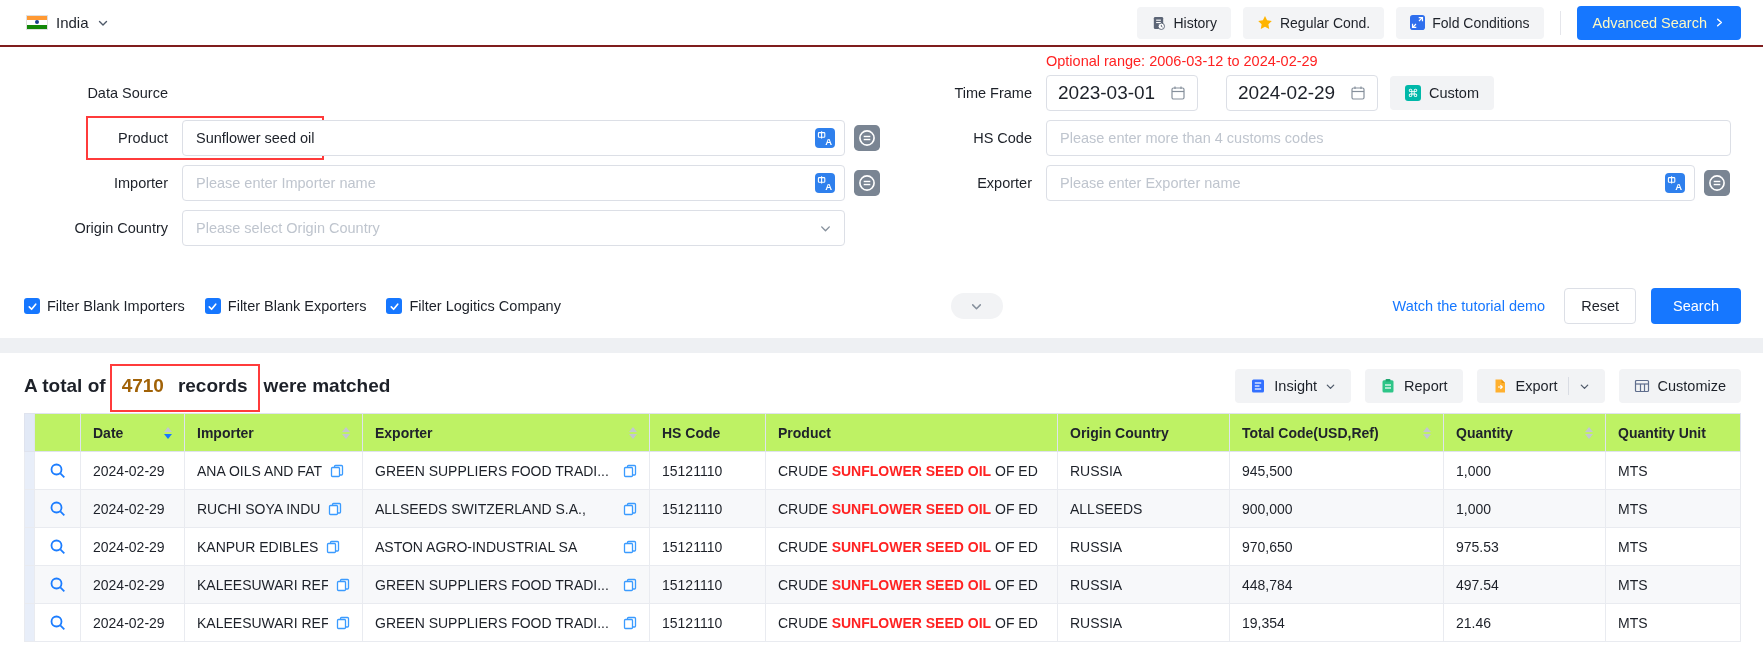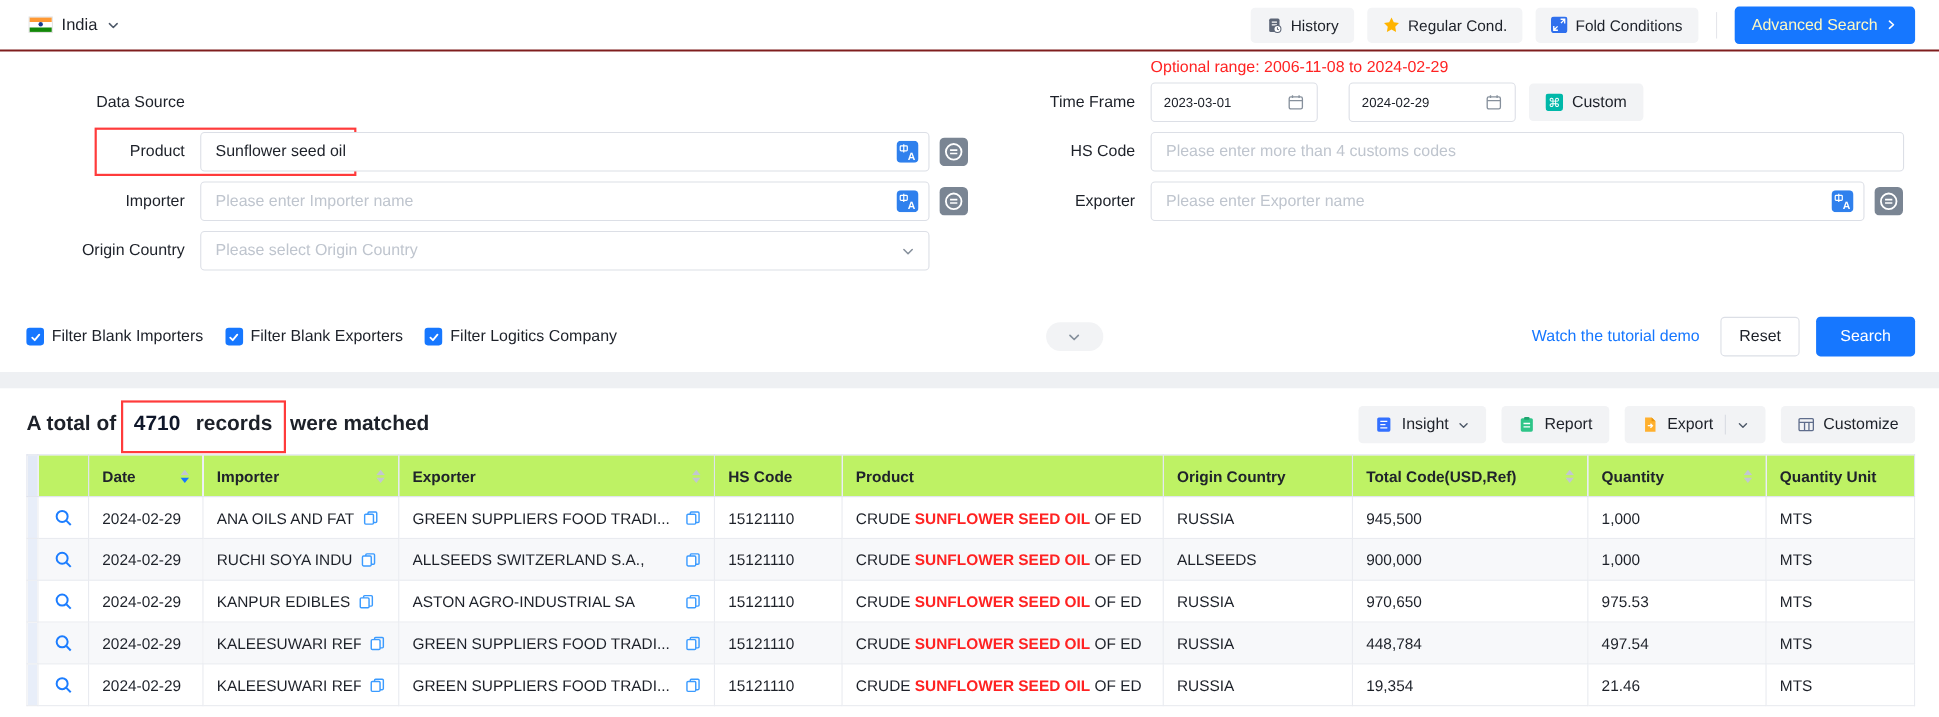--- a/index.html
+++ b/index.html
@@ -44,21 +44,21 @@
   .inputbox input { border:none; outline:none; background:transparent; width:100%; height:100%;
     padding:0 40px 0 13px; font-size:14.5px; color:#1d2129; font-family:inherit; }
   .inputbox input::placeholder { color:#bfc5ce; }
   .in-icon { position:absolute; right:9px; top:50%; transform:translateY(-50%); cursor:pointer; }
   .fuzzy-btn { margin-left:9px; width:26px; height:26px; border:none; background:transparent; padding:0; cursor:pointer; }
   .selectbox { position:relative; height:36px; border:1px solid #dcdfe6; border-radius:4px;
     display:flex; align-items:center; padding:0 34px 0 13px; color:#bfc5ce; font-size:14.5px; cursor:pointer; }
   .selectbox .chev { position:absolute; right:12px; color:#86909c; }
 
   .datebox { width:152px; height:36px; border:1px solid #dcdfe6; border-radius:4px;
-    display:flex; align-items:center; padding:0 11px; font-size:12px; cursor:pointer; }
+    display:flex; align-items:center; padding:0 11px; font-size:19px; cursor:pointer; }
   .datebox .dval { flex:1; }
   .btn-light { display:flex; align-items:center; gap:8px; background:#f2f3f5; border:none;
     border-radius:4px; height:34px; padding:0 15px; font-size:14.5px; color:#1d2129; cursor:pointer; }
 
   .bottom-row { margin-top:42px; display:flex; align-items:center; }
   .cbgroup { display:flex; align-items:center; gap:20px; }
   .cb { display:flex; align-items:center; gap:7px; cursor:pointer; }
   .cb .box { width:16px; height:16px; border-radius:3px; background:#1677ff; display:flex; align-items:center; justify-content:center; }
   .cb span.lbl { font-size:14.5px; }
   .collapse-pill { width:52px; height:26px; border-radius:13px; background:#f2f3f5; border:none;
@@ -71,21 +71,21 @@
   .btn-search { background:#1677ff; color:#fff; border:none; border-radius:4px; height:36px;
     padding:0 22px; font-size:14.5px; cursor:pointer; }
 
   .gap-band { height:15px; background:#eef0f3; }
 
   
   .results { padding:10px 22px 0 24px; }
   .res-head { display:flex; align-items:center; height:46px; }
   .res-title { font-size:19px; font-weight:bold; display:flex; align-items:center; gap:8px; }
   .res-count-wrap { position:relative; display:flex; align-items:baseline; gap:14px; padding:0 8px; }
-  .res-count { color:#0f172a; }
+  .res-count { color:#a16207; }
   .redbox { position:absolute; border:2px solid #ff3b3b; pointer-events:none; }
   .rb-records { left:-4px; right:-4px; top:-11px; bottom:-15px; }
   .res-btns { margin-left:auto; display:flex; align-items:center; gap:14px; }
   .seg-divider { width:1px; height:18px; background:#d9dce3; margin:0 2px; }
 
   table { width:100%; border-collapse:collapse; table-layout:fixed; margin-top:4px; }
   th, td { border:1px solid #e9ebf0; padding:0 12px; height:38px; font-size:14px;
     text-align:left; white-space:nowrap; overflow:hidden; }
   thead th { background:#bef264; font-weight:bold; color:#20242b; border-color:#dfe3ee; }
   col.c-strip { width:10px; } col.c-mag { width:46px; } col.c-date { width:104px; }
@@ -153,21 +153,21 @@
       <span>Advanced Search</span>
       <svg width="11" height="11" viewBox="0 0 12 12">
         <polyline points="4,2.5 8,6 4,9.5" fill="none" stroke="#fff" stroke-width="1.6" stroke-linecap="round" stroke-linejoin="round"></polyline>
       </svg>
     </button>
   </div>
 </div>
 
 <div class="panel">
   <div class="note-row">
-    <div class="red-note">Optional range:  2006-11-08 to 2024-02-29</div>
+    <div class="red-note">Optional range:  2006-03-12 to 2024-02-29</div>
   </div>
 
   <div class="form-grid">
 
     <div class="frow">
       <span class="flabel">Data Source</span>
     </div>
 
     <div class="frow">
       <span class="flabel-r">Time Frame</span>

